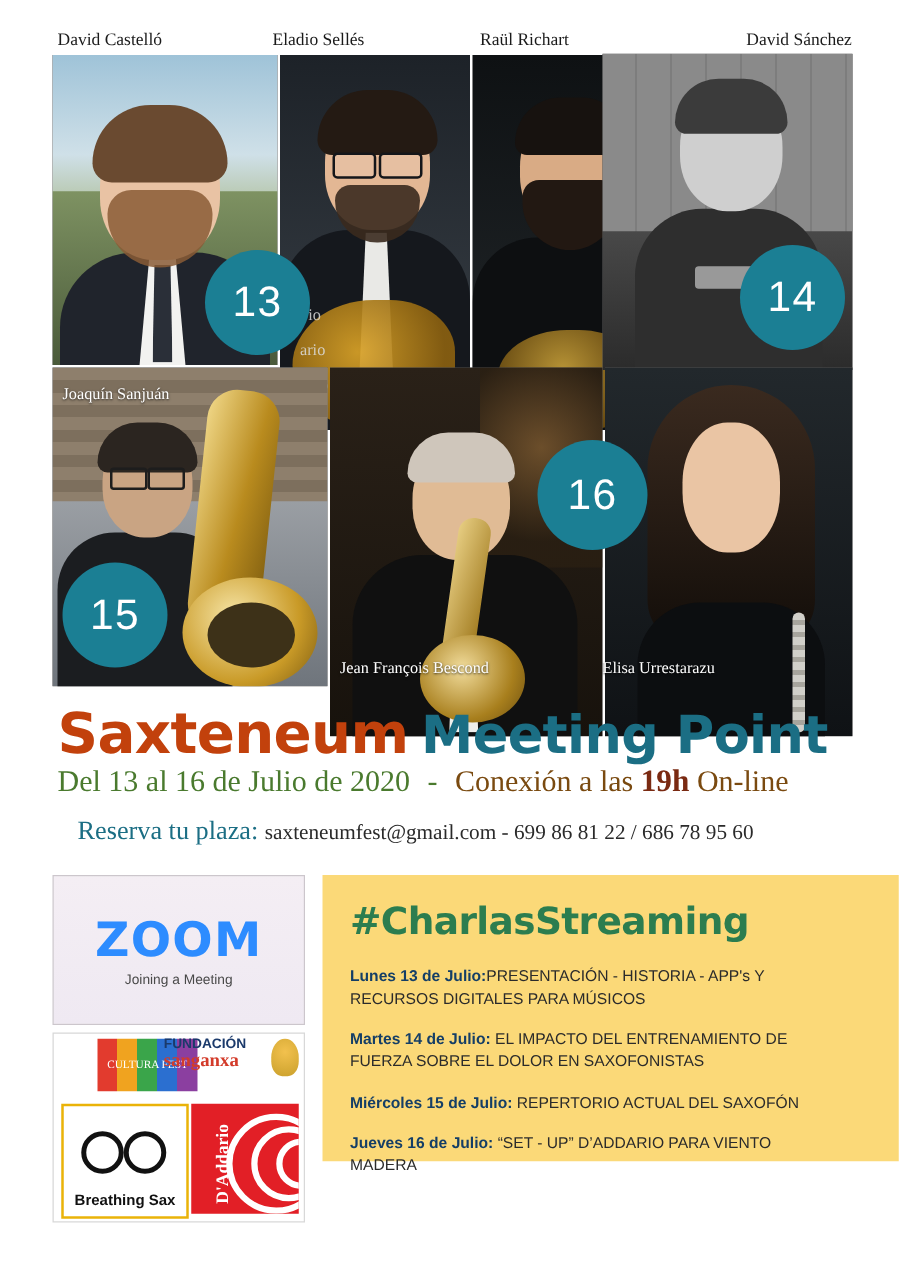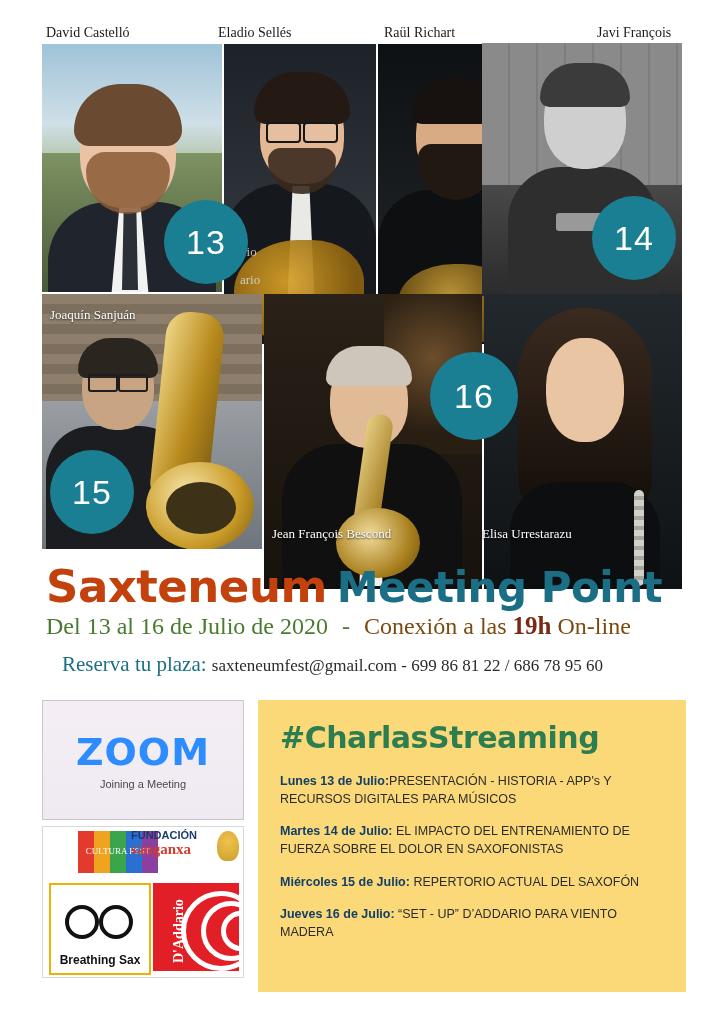--- a/index.html
+++ b/index.html
@@ -331,22 +331,23 @@
              font-family:"Liberation Serif",serif; font-size:14px; font-weight:bold;
              transform: rotate(-90deg); transform-origin: left top; white-space:nowrap;
              left:18px; top:80px; }
 
   
   .yellow-panel {
     position: absolute;
     left: 258px;
     top: 700px;
     width: 428px;
-    height: 292px;
+    height: 229px;
     background: #fbd978;
+    padding-left: 33px;
   }
   .hashtag {
     position: absolute;
     left: 22px;
     top: 20px;
     font-family: "DejaVu Sans", sans-serif;
     font-weight: bold;
     font-size: 30px;
     color: #2c7d4f;
     letter-spacing: -0.5px;
@@ -367,21 +368,21 @@
   .sched-item b { color: #143e66; }
 </style>
 </head>
 <body>
 
 <div class="poster">
 
   <div class="name-label" style="left:46px; top:25px;">David Castelló</div>
   <div class="name-label" style="left:218px; top:25px;">Eladio Sellés</div>
   <div class="name-label" style="left:384px; top:25px;">Raül Richart</div>
-  <div class="name-label" style="left:597px; top:25px;">Javi François</div>
+  <div class="name-label" style="left:597px; top:25px;">David Sánchez</div>
 
   <div class="photos">
 
     <div class="photo p1">
       <div class="inner">
         <div class="sky"></div>
           <div class="grnd"></div>
         <div class="suit"></div>
           <div class="shirt"></div>
           <div class="tie"></div>

